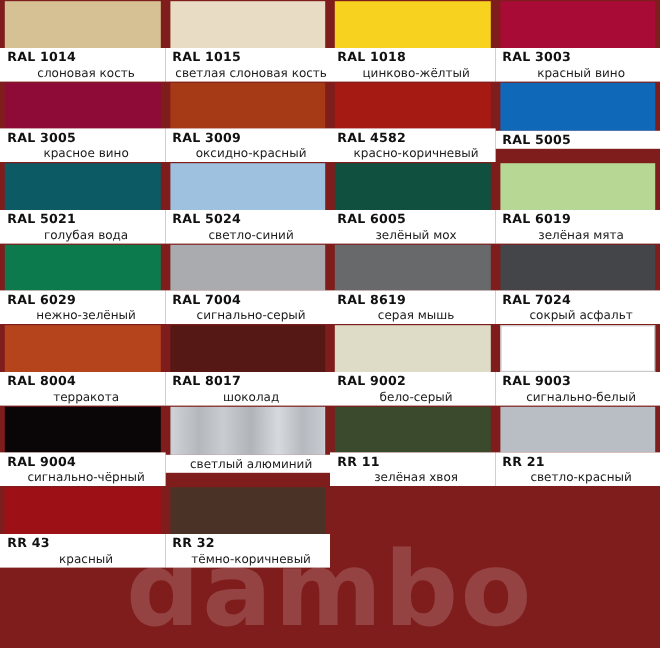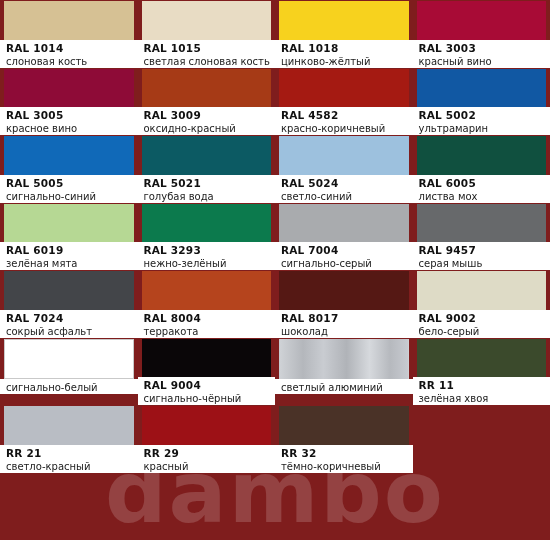--- a/index.html
+++ b/index.html
@@ -47,20 +47,21 @@
     letter-spacing: 0.2px;
     line-height: 13px;
     white-space: nowrap;
   }
   .cname {
     font-size: 10px;
     font-weight: normal;
     color: #1a1a1a;
     line-height: 13px;
     white-space: nowrap;
+    text-align: center;
   }
   
   .watermark {
     position: absolute;
     left: 0;
     top: 452px;
     width: 550px;
     height: 88px;
     z-index: 2;
     pointer-events: none;
@@ -130,79 +131,71 @@
         </div>
       </div>
       <div class="cell">
         <div class="swatch" style="background: rgb(165, 26, 18);"></div>
         <div class="labels">
           <div class="code">RAL 4582</div>
           <div class="cname">красно-коричневый</div>
         </div>
       </div>
       <div class="cell">
-        <div class="swatch" style="background: rgb(17, 88, 163);"></div>
-        <div class="labels">
-          <div class="code">RAL 5002</div>
-          <div class="cname">ультрамарин</div>
-        </div>
-      </div>
-      <div class="cell">
         <div class="swatch" style="background: rgb(16, 105, 184);"></div>
         <div class="labels">
           <div class="code">RAL 5005</div>
-          <div class="cname">сигнально-синий</div>
         </div>
       </div>
       <div class="cell">
         <div class="swatch" style="background: rgb(12, 90, 99);"></div>
         <div class="labels">
           <div class="code">RAL 5021</div>
           <div class="cname">голубая вода</div>
         </div>
       </div>
       <div class="cell">
         <div class="swatch" style="background: rgb(157, 193, 222);"></div>
         <div class="labels">
           <div class="code">RAL 5024</div>
           <div class="cname">светло-синий</div>
         </div>
       </div>
       <div class="cell">
         <div class="swatch" style="background: rgb(16, 80, 63);"></div>
         <div class="labels">
           <div class="code">RAL 6005</div>
-          <div class="cname">листва мох</div>
+          <div class="cname">зелёный мох</div>
         </div>
       </div>
       <div class="cell">
         <div class="swatch" style="background: rgb(182, 216, 148);"></div>
         <div class="labels">
           <div class="code">RAL 6019</div>
           <div class="cname">зелёная мята</div>
         </div>
       </div>
       <div class="cell">
         <div class="swatch" style="background: rgb(12, 122, 77);"></div>
         <div class="labels">
-          <div class="code">RAL 3293</div>
+          <div class="code">RAL 6029</div>
           <div class="cname">нежно-зелёный</div>
         </div>
       </div>
       <div class="cell">
         <div class="swatch" style="background: rgb(169, 171, 174);"></div>
         <div class="labels">
           <div class="code">RAL 7004</div>
           <div class="cname">сигнально-серый</div>
         </div>
       </div>
       <div class="cell">
         <div class="swatch" style="background: rgb(103, 105, 107);"></div>
         <div class="labels">
-          <div class="code">RAL 9457</div>
+          <div class="code">RAL 8619</div>
           <div class="cname">серая мышь</div>
         </div>
       </div>
       <div class="cell">
         <div class="swatch" style="background: rgb(67, 69, 73);"></div>
         <div class="labels">
           <div class="code">RAL 7024</div>
           <div class="cname">сокрый асфальт</div>
         </div>
       </div>
@@ -223,20 +216,21 @@
       <div class="cell">
         <div class="swatch" style="background: rgb(222, 219, 198);"></div>
         <div class="labels">
           <div class="code">RAL 9002</div>
           <div class="cname">бело-серый</div>
         </div>
       </div>
       <div class="cell">
         <div class="swatch" style="background: rgb(255, 255, 255); border: 1px solid rgb(201, 201, 201);"></div>
         <div class="labels">
+          <div class="code">RAL 9003</div>
           <div class="cname">сигнально-белый</div>
         </div>
       </div>
       <div class="cell">
         <div class="swatch" style="background: rgb(10, 6, 8);"></div>
         <div class="labels">
           <div class="code">RAL 9004</div>
           <div class="cname">сигнально-чёрный</div>
         </div>
       </div>
@@ -256,21 +250,21 @@
       <div class="cell">
         <div class="swatch" style="background: rgb(185, 189, 196);"></div>
         <div class="labels">
           <div class="code">RR 21</div>
           <div class="cname">светло-красный</div>
         </div>
       </div>
       <div class="cell">
         <div class="swatch" style="background: rgb(157, 17, 22);"></div>
         <div class="labels">
-          <div class="code">RR 29</div>
+          <div class="code">RR 43</div>
           <div class="cname">красный</div>
         </div>
       </div>
       <div class="cell">
         <div class="swatch" style="background: rgb(74, 50, 39);"></div>
         <div class="labels">
           <div class="code">RR 32</div>
           <div class="cname">тёмно-коричневый</div>
         </div>
       </div>

